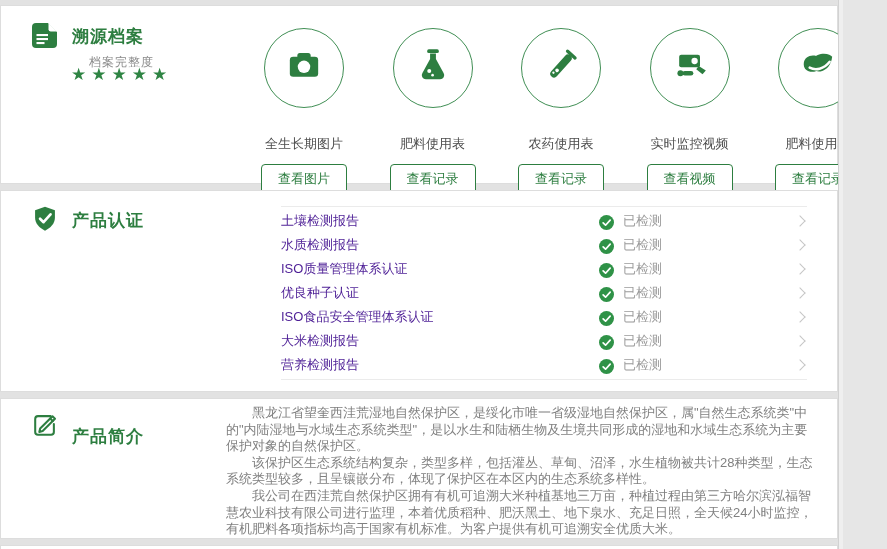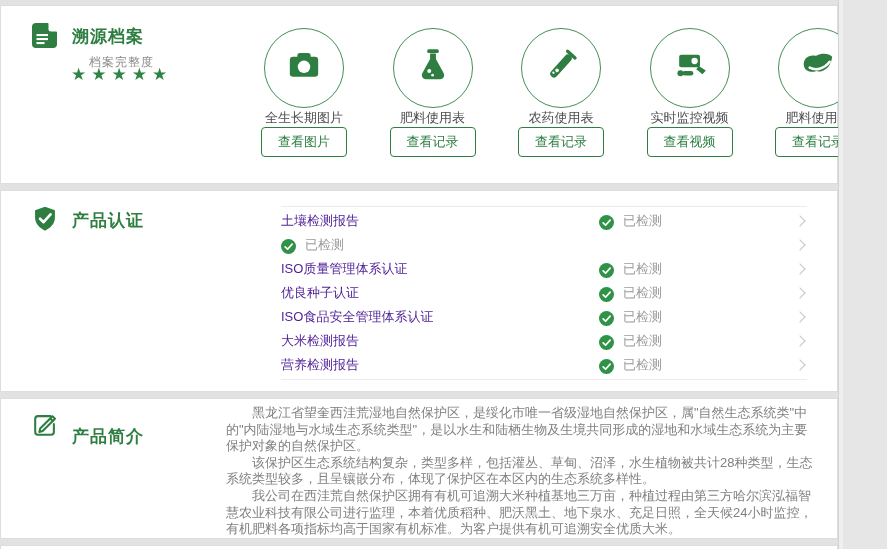--- a/index.html
+++ b/index.html
@@ -39,23 +39,23 @@
   .arch-cols{
     position:absolute;left:241px;top:22px;width:638px;
     display:flex;justify-content:space-between;
   }
   .arch-col{width:124px;display:flex;flex-direction:column;align-items:center;}
   .circle{
     width:78px;height:78px;border:1px solid #418f55;border-radius:50%;
     display:flex;align-items:center;justify-content:center;background:#fff;
   }
   .circle svg{width:40px;height:40px;}
-  .arch-label{margin-top:1px;font-size:13px;color:#4d4d4d;white-space:nowrap;}
+  .arch-label{margin-top:27px;font-size:13px;color:#4d4d4d;white-space:nowrap;}
   .view-btn{
-    margin-top:0;padding:5px 16px;font-size:13px;color:#2d7e40;
+    margin-top:11px;padding:5px 16px;font-size:13px;color:#2d7e40;
     background:#fff;border:1px solid #2d7e40;border-radius:4px;cursor:pointer;
     white-space:nowrap;font-family:inherit;
   }
 
   
   .card-cert .sec-icon{top:14px;width:28px;height:28px;}
   .card-cert .sec-title{top:18px;}
   .cert-list{
     position:absolute;left:280px;right:30px;top:15px;
     border-top:1px solid #ebebeb;border-bottom:1px solid #ebebeb;
@@ -185,20 +185,21 @@
           <circle cx="8" cy="8" r="8" fill="#2f9247"></circle>
           <path d="M4.4 8.3l2.6 2.6 4.9-5.4" stroke="#fff" stroke-width="1.8" fill="none" stroke-linecap="round" stroke-linejoin="round"></path>
         </svg>
       </span>
       <span class="status-text">已检测</span>
     </span>
     <span class="chevron"></span>
   </div>
 
   <div class="cert-row">
+    <span class="cert-label">水质检测报告</span>
     <span class="cert-status">
       <span class="check-badge">
         <svg viewBox="0 0 16 16">
           <circle cx="8" cy="8" r="8" fill="#2f9247"></circle>
           <path d="M4.4 8.3l2.6 2.6 4.9-5.4" stroke="#fff" stroke-width="1.8" fill="none" stroke-linecap="round" stroke-linejoin="round"></path>
         </svg>
       </span>
       <span class="status-text">已检测</span>
     </span>
     <span class="chevron"></span>

